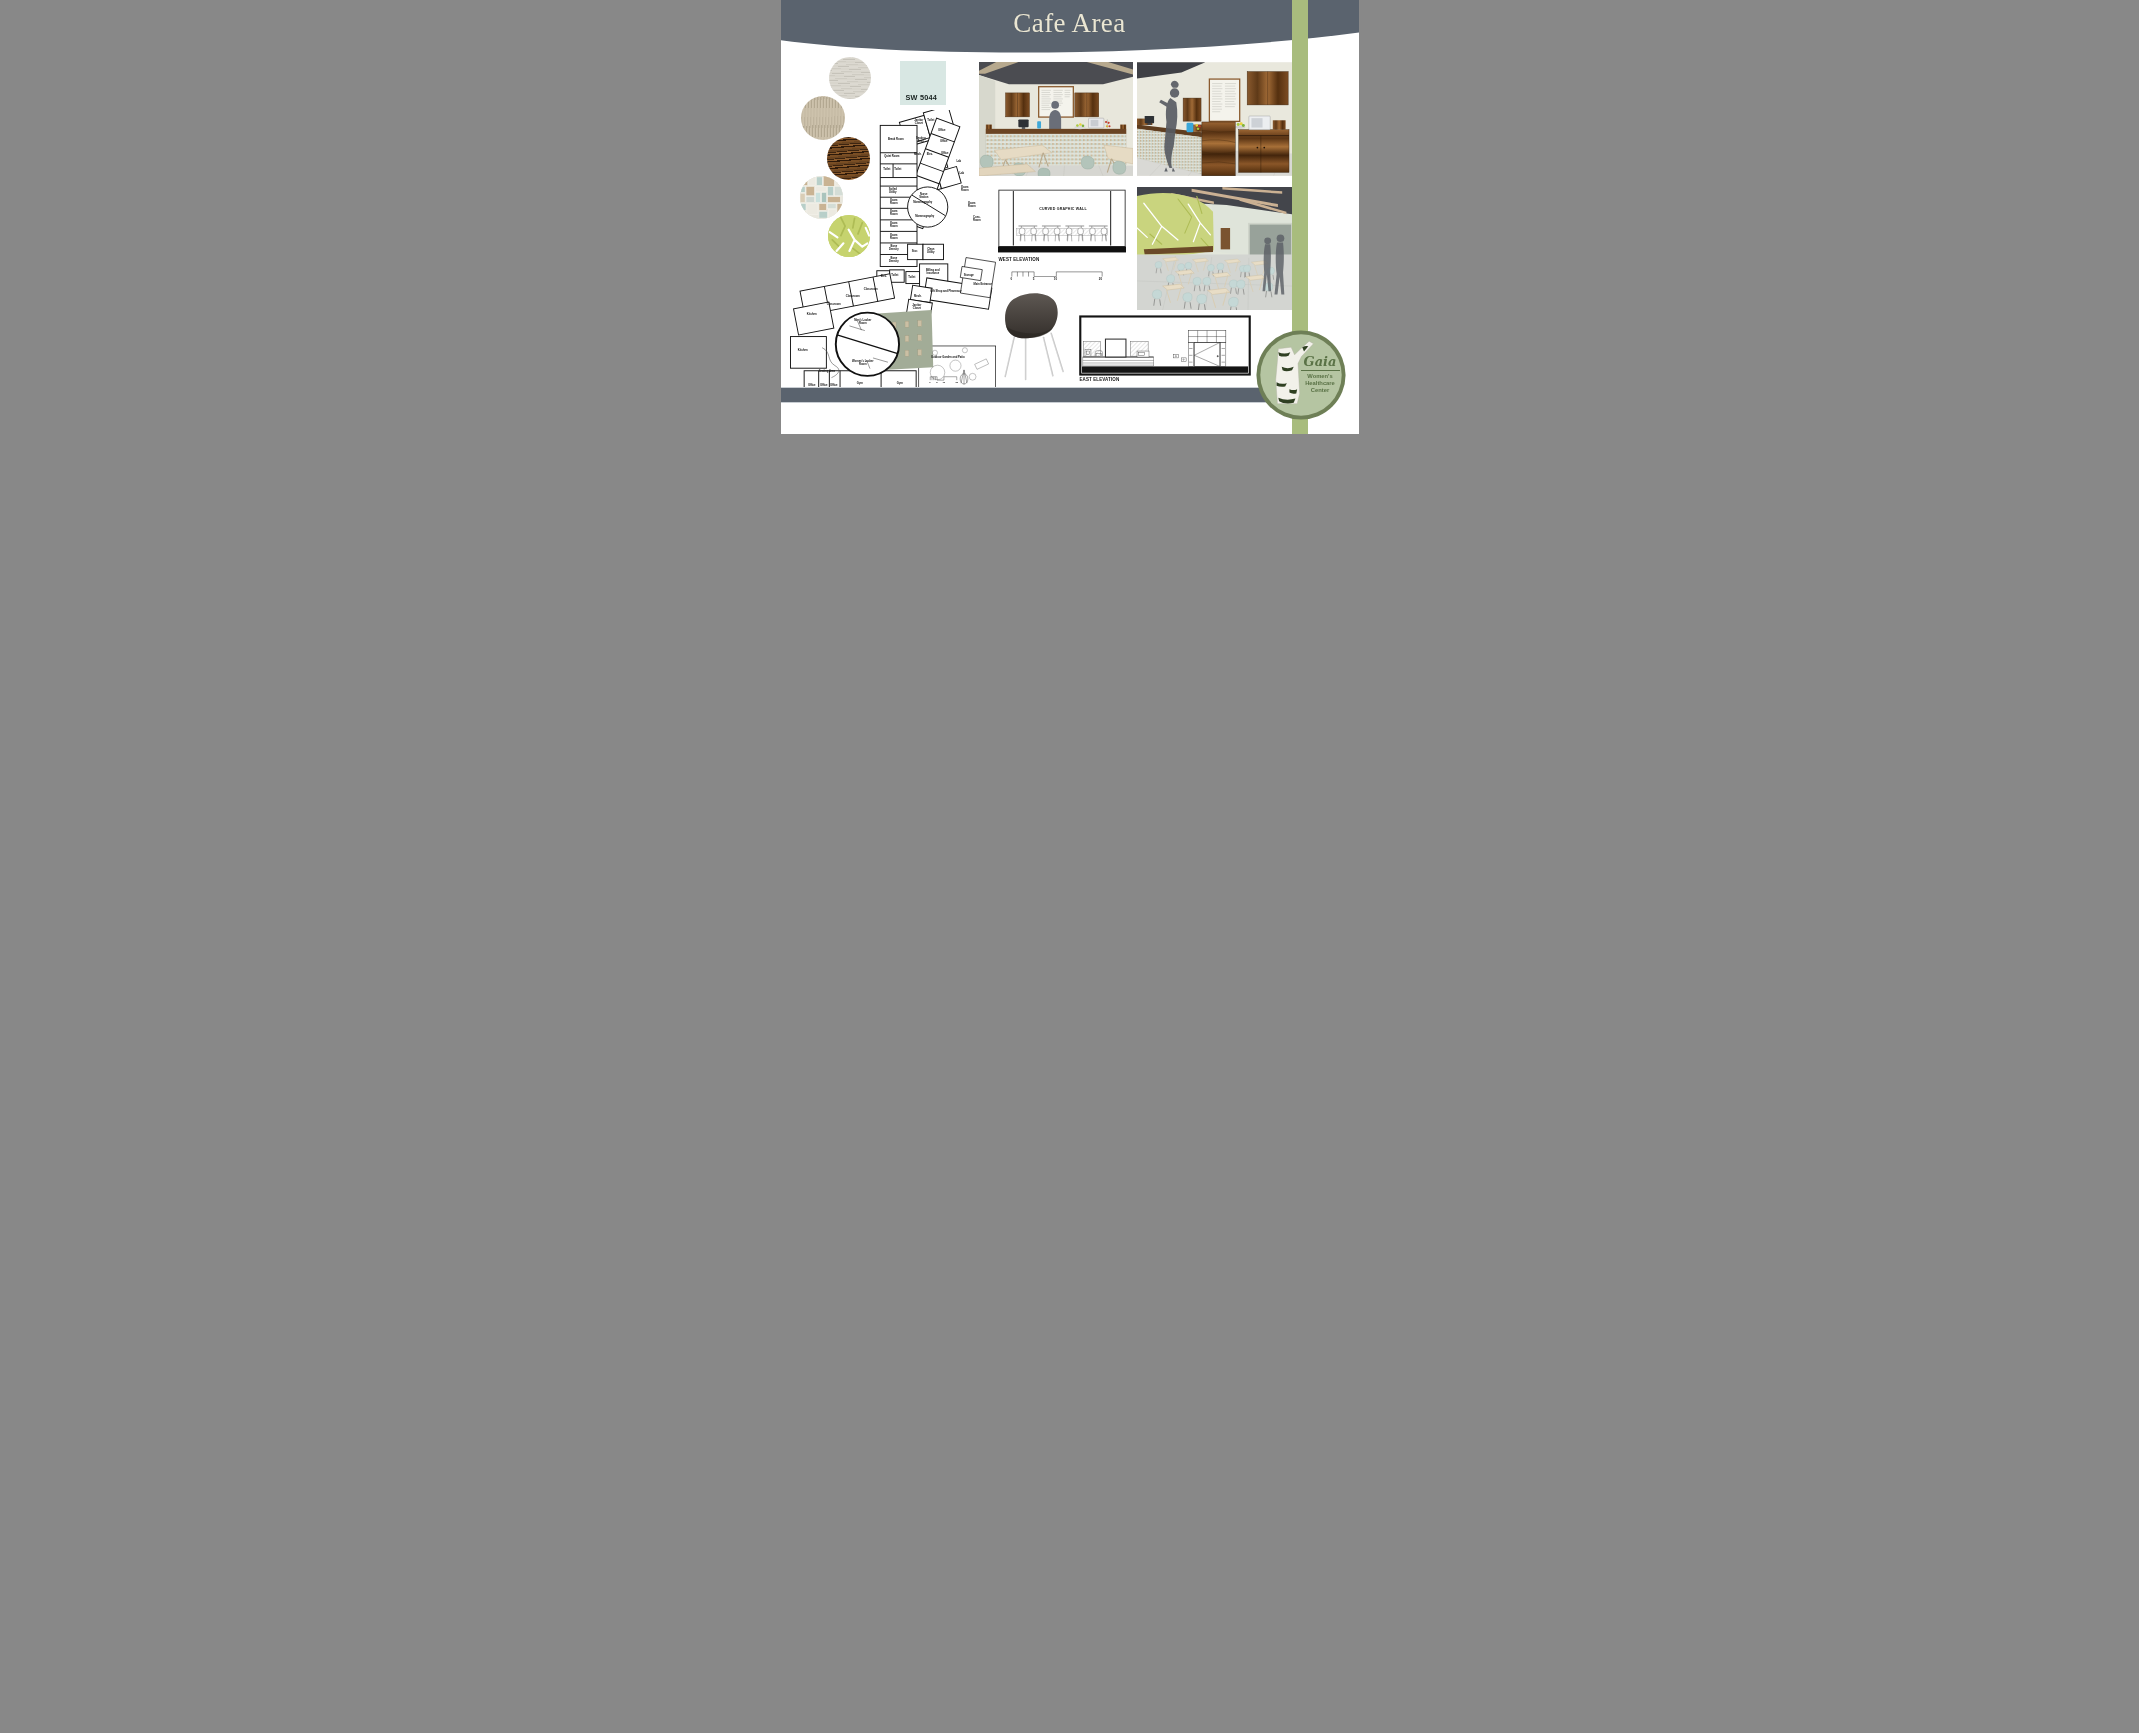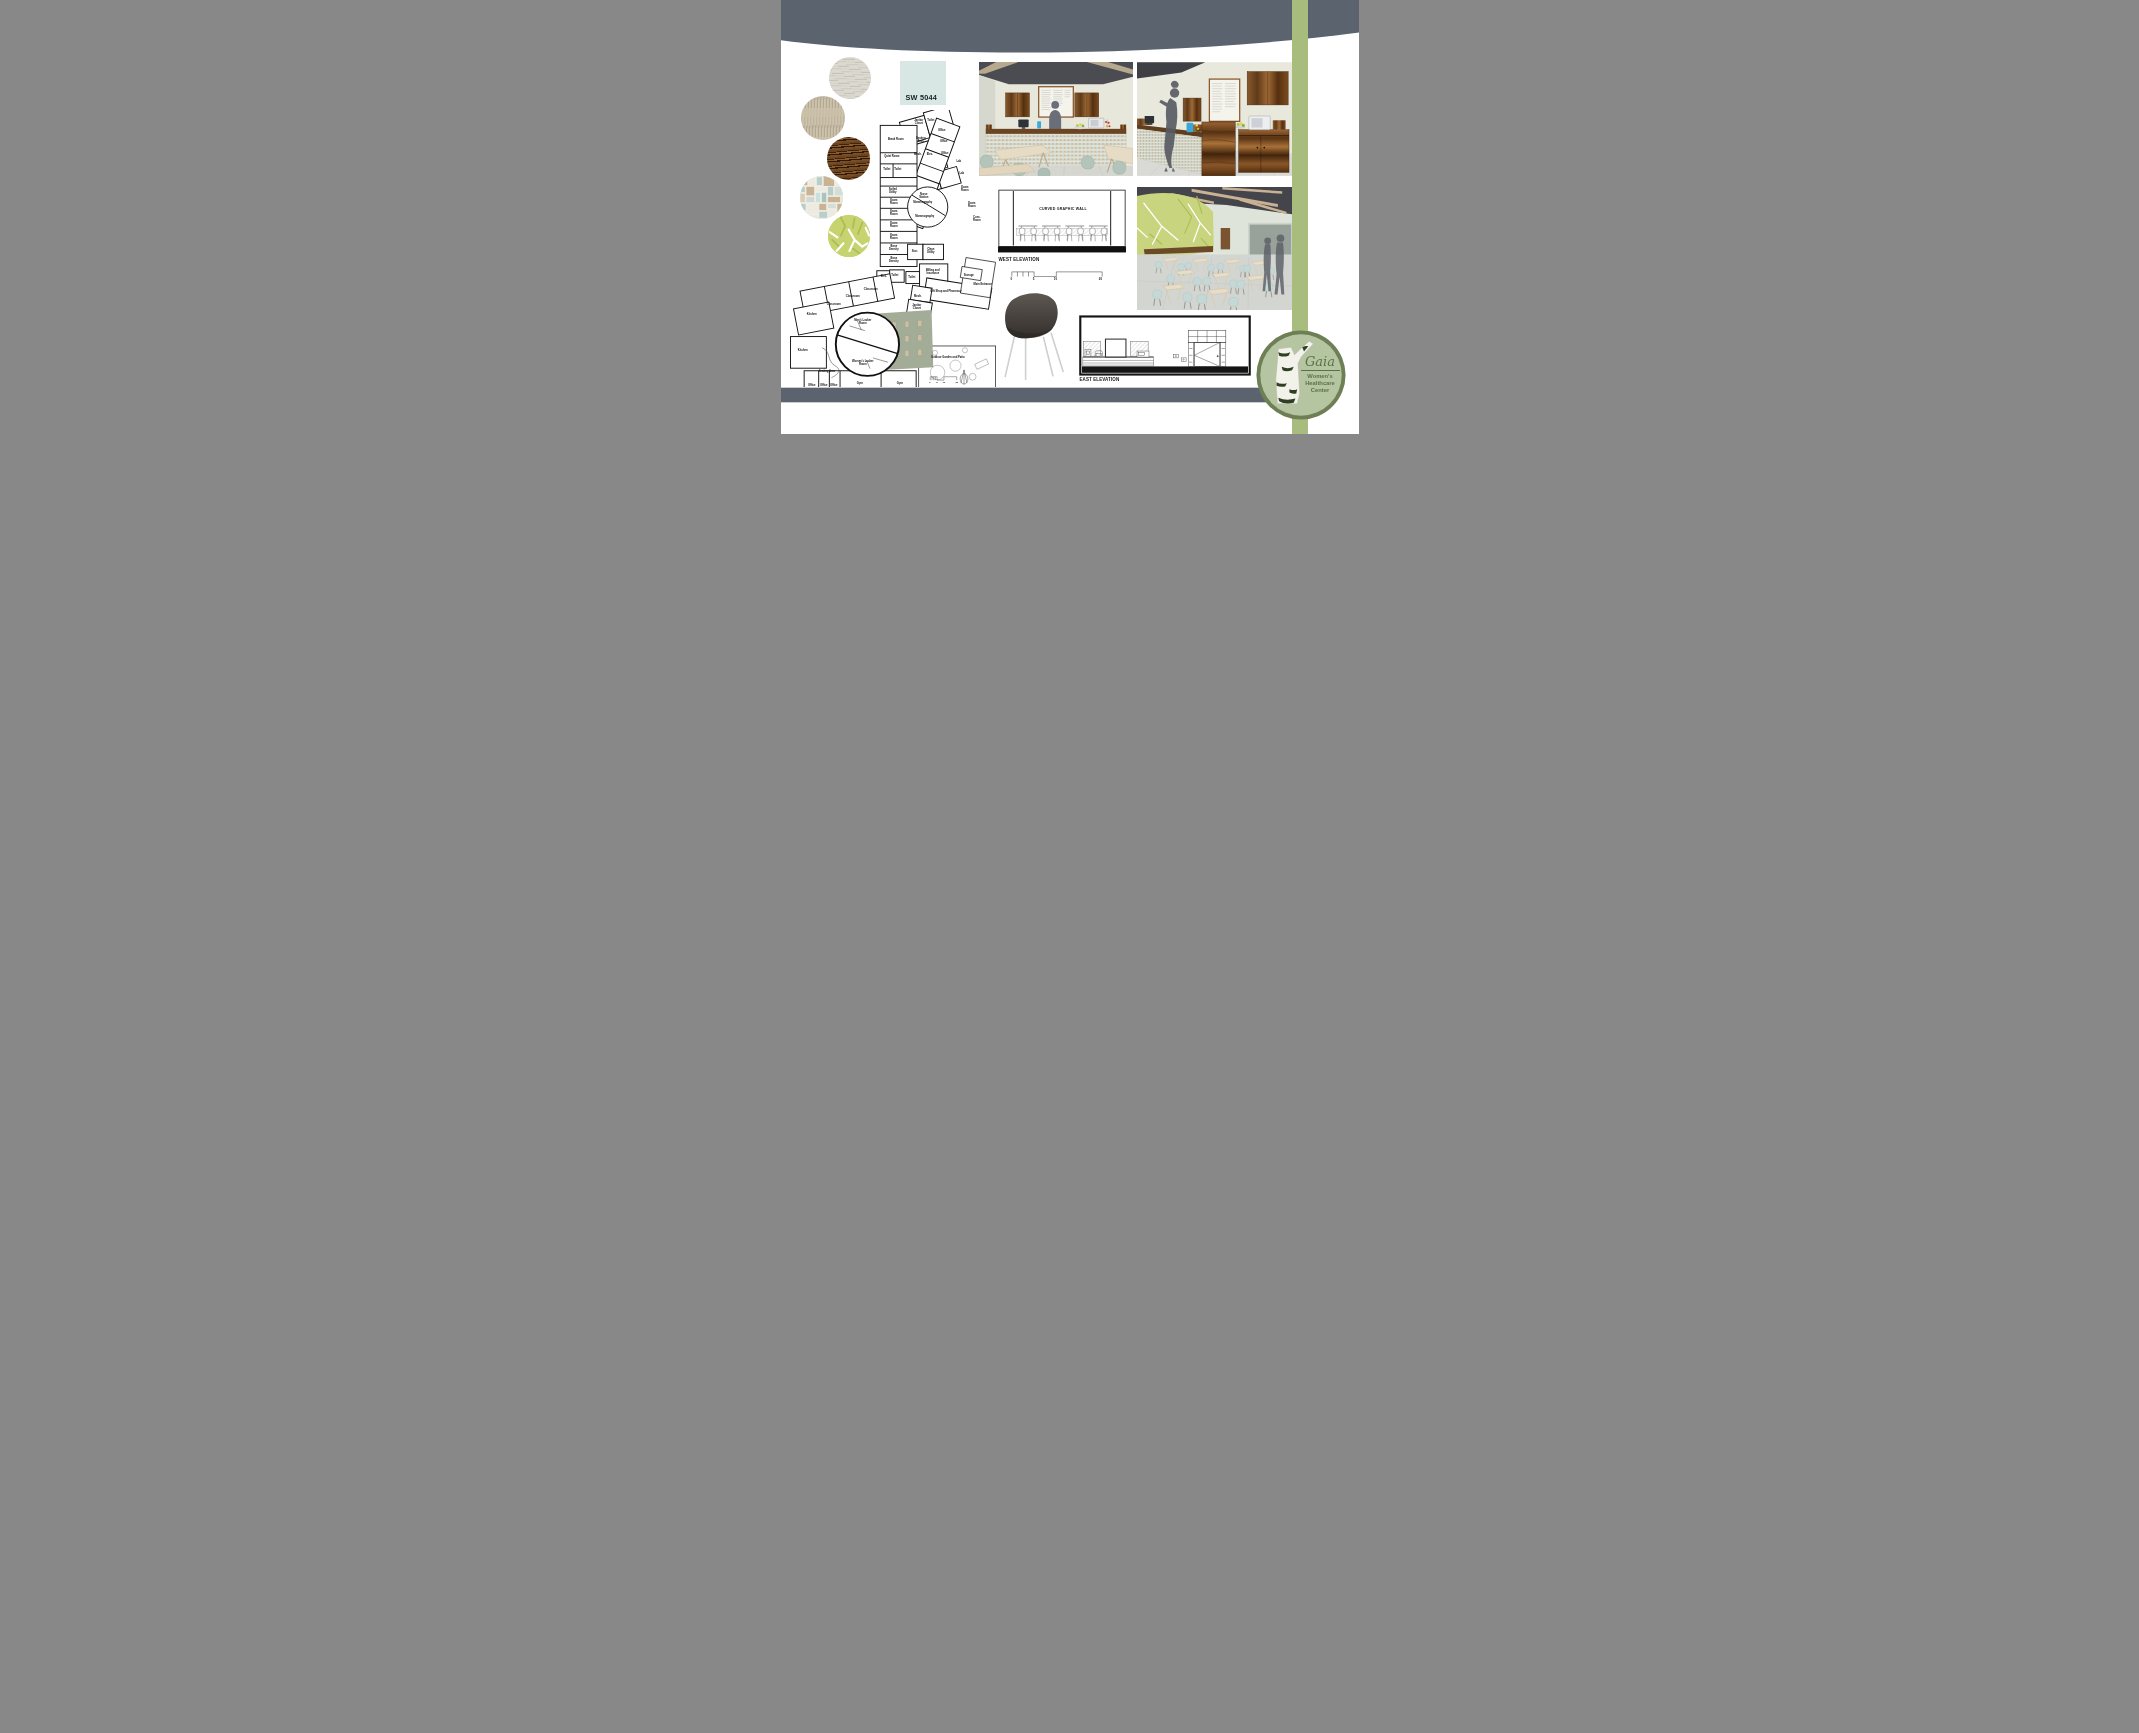--- a/index.html
+++ b/index.html
@@ -57,32 +57,33 @@
 
   #east-elevation{left:298px;top:315px;width:172px;height:61px;}
   #east-title{left:299px;top:377px;font-size:4.5px;font-weight:700;color:#111;letter-spacing:0.1px;}
 
   
   #chair-image{left:208px;top:288px;width:86px;height:98px;}
 
   
   #logo{left:475px;top:330px;width:90px;height:90px;z-index:5;}
   #logo-text{position:absolute;left:42px;top:25px;width:45px;text-align:center;color:#5a7246;}
-  #logo-brand{font-family:"DejaVu Serif",serif;font-style:italic;font-size:13px;font-weight:400;line-height:1;}
+  #logo-brand{font-family:"DejaVu Serif",serif;font-style:italic;font-size:13px;font-weight:700;line-height:1;}
   #logo-divider{width:39px;height:1.3px;background:#5a7246;margin:1.7px auto 2.1px auto;}
   .logo-line{font-size:5.8px;font-weight:700;line-height:1.22;}
 </style>
 </head>
 <body>
 
 <div id="stage">
 
   <svg id="header-band" class="abs" viewBox="0 0 1350 145" preserveAspectRatio="none">
     <path d="M0 0 H1350 V76 C900 135 300 135 0 94 Z" fill="#5a636e"></path>
   </svg>
+  <div id="page-title" class="abs">Cafe Area</div>
 
   <div id="accent-stripe" class="abs"></div>
   <div id="footer-band" class="abs"></div>
 
   <div id="mat-1" class="abs swatch-circle"></div>
   <div id="mat-2" class="abs swatch-circle"></div>
   <div id="mat-3" class="abs swatch-circle"></div>
   <div id="mat-4" class="abs swatch-circle">
     <svg width="43" height="43" viewBox="0 0 100 100">
       <rect width="100" height="100" fill="#e9e7de"></rect>

